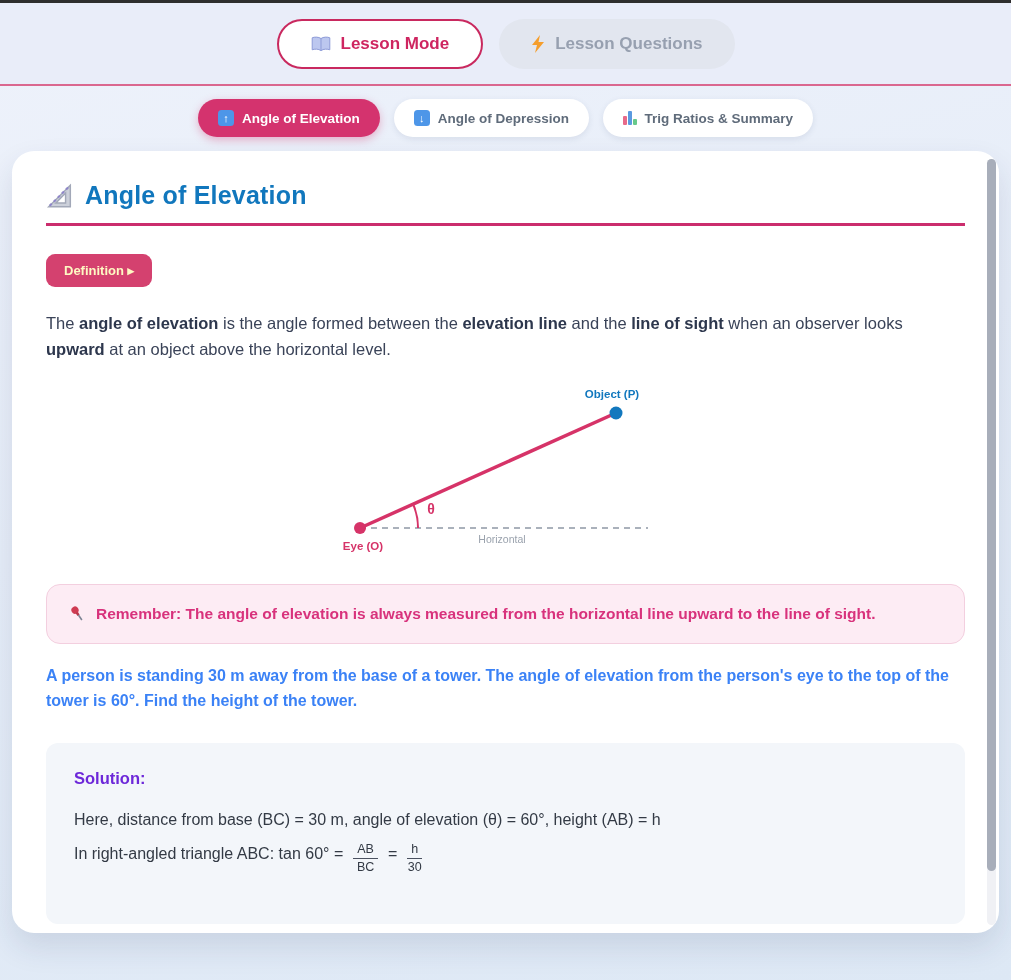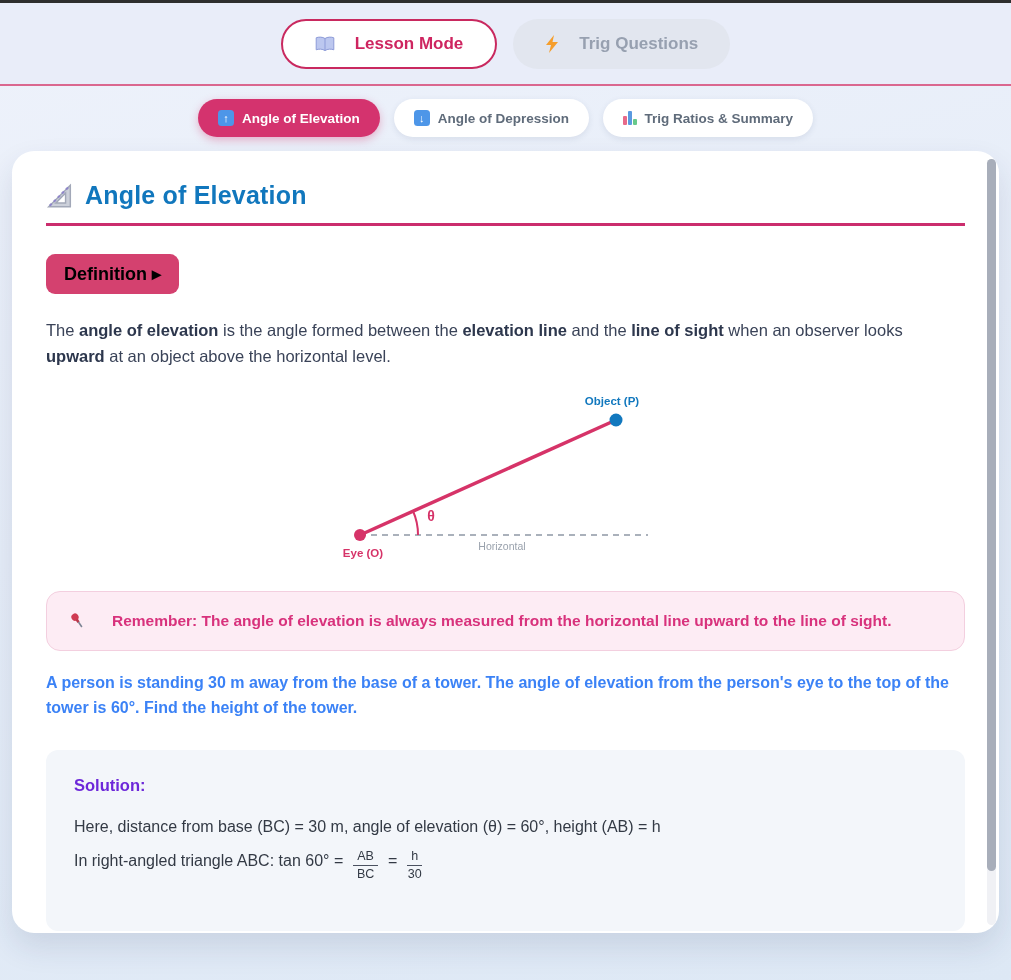--- a/index.html
+++ b/index.html
@@ -11,21 +11,21 @@
   }
   .top-strip { height: 3px; background: #2e2e2e; }
 
   
   .header {
     height: 83px; background: #e9edf9;
     border-bottom: 2px solid #da678f;
     display: flex; align-items: center; justify-content: center; gap: 16px;
   }
   .pill {
-    display: inline-flex; align-items: center; gap: 20px;
+    display: inline-flex; align-items: center; gap: 10px;
     border-radius: 999px; font-weight: bold; font-size: 17px;
     padding: 0 32px; height: 50px; cursor: pointer; border: none;
     font-family: "Liberation Sans", sans-serif;
   }
   .pill.lesson {
     background: #ffffff; color: #ce2560; border: 2.5px solid #c9295f;
   }
   .pill.solve {
     background: #e2e6ef; color: #97a0b0;
   }
@@ -71,41 +71,41 @@
   }
 
   .title-row {
     display: flex; align-items: center; gap: 12px;
     border-bottom: 3px solid #cb2d6d; padding-bottom: 13px;
   }
   .title-row h1 { margin: 0; font-size: 25px; color: #1177bd; letter-spacing: .2px; }
 
   .section-btn {
     display: inline-flex; align-items: center; gap: 8px;
-    border: none; border-radius: 9px; color: #000000; font-weight: bold;
-    font-size: 18px; padding: 9px 18px; cursor: pointer;
+    border: none; border-radius: 9px; color: #fef9c3; font-weight: bold;
+    font-size: 13px; padding: 9px 18px; cursor: pointer;
     font-family: "Liberation Sans", sans-serif;
   }
   .btn-pink { background: #d4416f; margin-top: 28px; }
   .btn-blue { background: #1173b4; margin-top: 30px; }
 
   .def-text {
     margin-top: 23px; font-size: 16.5px; color: #3a4358; line-height: 1.58;
     max-width: 925px;
   }
   .def-text b { color: #2d374d; }
 
   
   .diagram { margin: 22px auto 0; width: 340px; height: 172px; display: block; }
 
   
   .remember {
     margin-top: 28px; background: #fdecf4; border: 1px solid #f3cfdf;
     border-radius: 14px; padding: 18px 22px;
-    display: flex; align-items: center; gap: 26px;
+    display: flex; align-items: center; gap: 10px;
     font-size: 15.5px; font-weight: bold; color: #d8327c; line-height: 1.4;
   }
 
   .problem {
     margin-top: 20px; font-size: 16px; font-weight: bold; color: #3b82f6;
     line-height: 1.55; max-width: 930px;
   }
 
   
   .solution {
@@ -136,21 +136,21 @@
       </svg>
     </span>
     <span>Lesson Mode</span>
   </button>
   <button class="pill solve">
     <span style="display:inline-flex;">
       <svg width="14" height="18" viewBox="0 0 14 18">
         <polygon points="9,0 1,10 6,10 4,18 13,7 7.5,7" fill="#f59e2c"></polygon>
       </svg>
     </span>
-    <span>Trig Questions</span>
+    <span>Lesson Questions</span>
   </button>
 </div>
 
 <div class="tabs">
   <button class="tab active">
     <span class="mini-ic">↑</span>
     <span>Angle of Elevation</span>
   </button>
   <button class="tab">
     <span class="mini-ic">↓</span>

